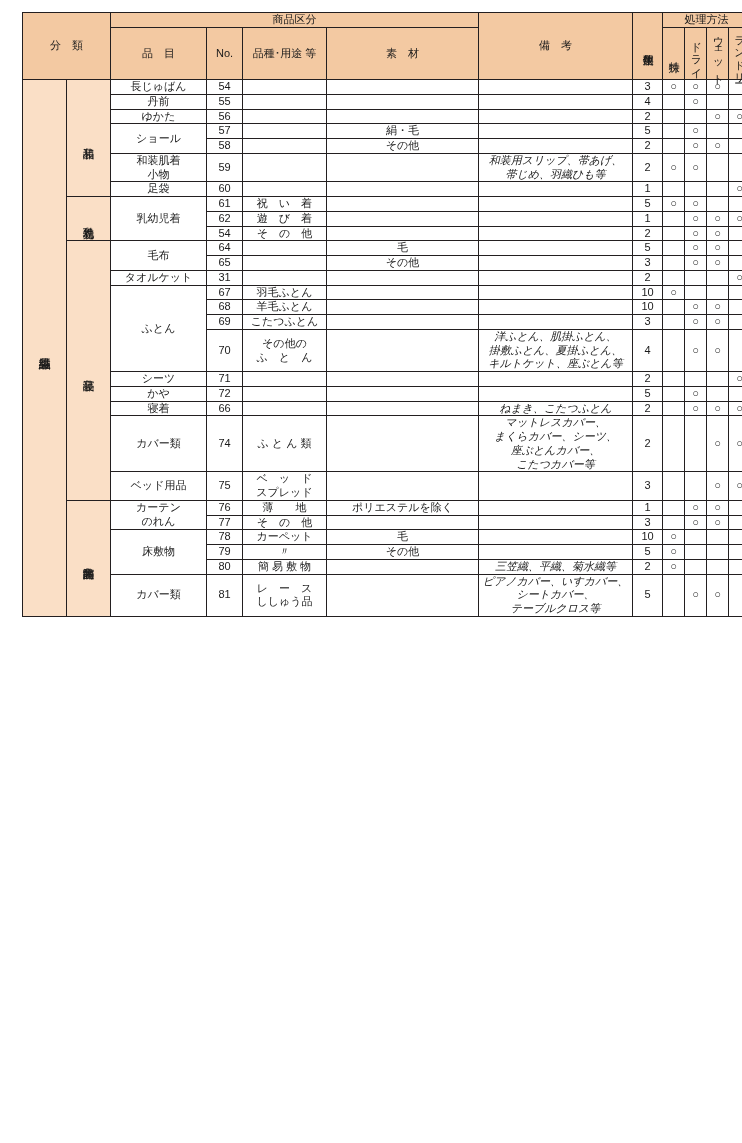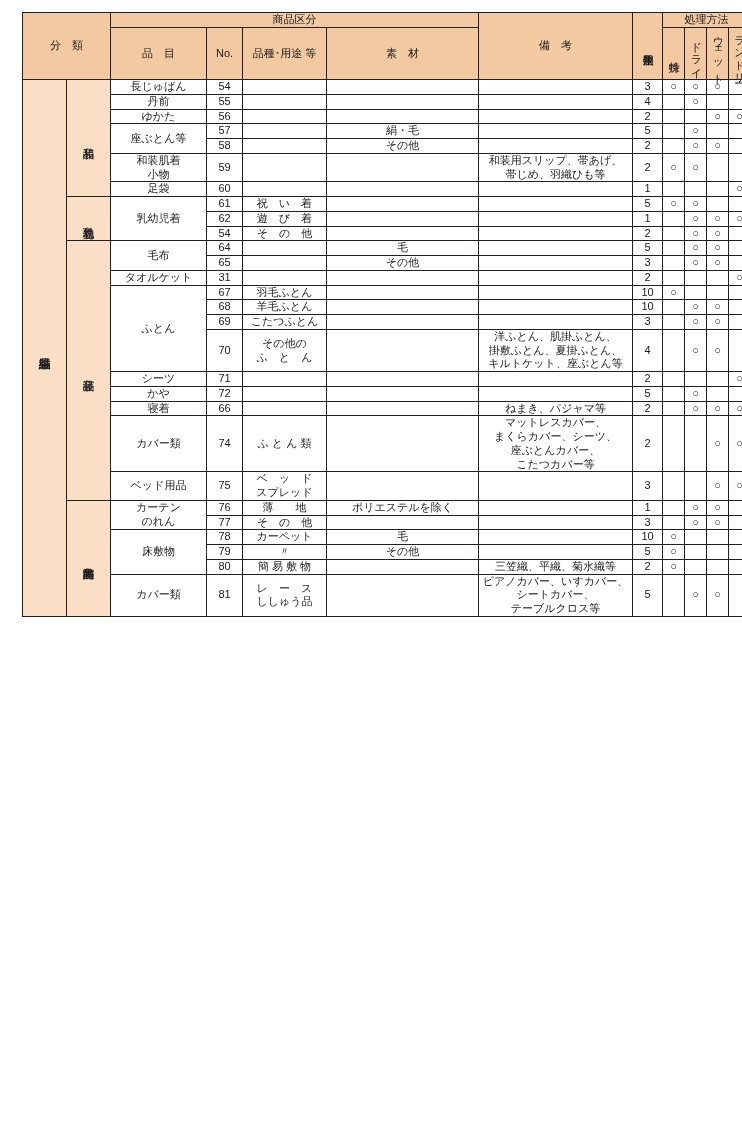--- a/index.html
+++ b/index.html
@@ -50,21 +50,21 @@
   
   .cat{background:#fadfc6 !important;}
   .cat .vtext{font-size:12px;letter-spacing:0.01em;}
   .cat2{background:#fadfc6 !important;}
   .cat2 .vtext{font-size:11.5px;}
   
   .item{text-align:left;padding:3px 0 3px 7px;font-size:12px;line-height:1.2;}
   .num{font-size:12px;}
   .kind{font-size:11.5px;line-height:1.25;}
   .mat{text-align:left;padding:3px 0 3px 7px;font-size:11.5px;margin-top:19px;}
-  .rem{text-align:left;padding:4px 0 4px 7px;font-size:10.5px;line-height:1.3;}
+  .rem{text-align:left;padding:4px 0 4px 7px;font-size:10.5px;line-height:1.3;font-style:italic;}
   .yrs{font-size:12px;}
   .mk{font-size:12px;color:#231f20;}
   .ditto{font-size:10px;}
 </style>
 </head>
 <body>
 
 <div id="sheet">
   <table class="grid">
     <colgroup>
@@ -163,21 +163,21 @@
           <td class="kind"></td>
           <td class="mat"></td>
           <td class="rem"></td>
           <td class="yrs">2</td>
           <td class="mk"></td>
           <td class="mk"></td>
           <td class="mk"><span>○</span></td>
           <td class="mk"><span>○</span></td>
         </tr>
         <tr>
-          <td class="item" rowspan="2">座ぶとん等</td>
+          <td class="item" rowspan="2">ショール</td>
           <td class="num">57</td>
           <td class="kind"></td>
           <td class="mat">絹・毛</td>
           <td class="rem"></td>
           <td class="yrs">5</td>
           <td class="mk"></td>
           <td class="mk"><span>○</span></td>
           <td class="mk"></td>
           <td class="mk"></td>
         </tr>
@@ -362,21 +362,21 @@
           <td class="mk"></td>
           <td class="mk"><span>○</span></td>
           <td class="mk"></td>
           <td class="mk"></td>
         </tr>
         <tr>
           <td class="item" rowspan="1">寝着</td>
           <td class="num">66</td>
           <td class="kind"></td>
           <td class="mat"></td>
-          <td class="rem">ねまき、パジャマ等</td>
+          <td class="rem">ねまき、こたつふとん</td>
           <td class="yrs">2</td>
           <td class="mk"></td>
           <td class="mk"><span>○</span></td>
           <td class="mk"><span>○</span></td>
           <td class="mk"><span>○</span></td>
         </tr>
         <tr>
           <td class="item" rowspan="1">カバー類</td>
           <td class="num">74</td>
           <td class="kind">ふ と ん 類</td>

